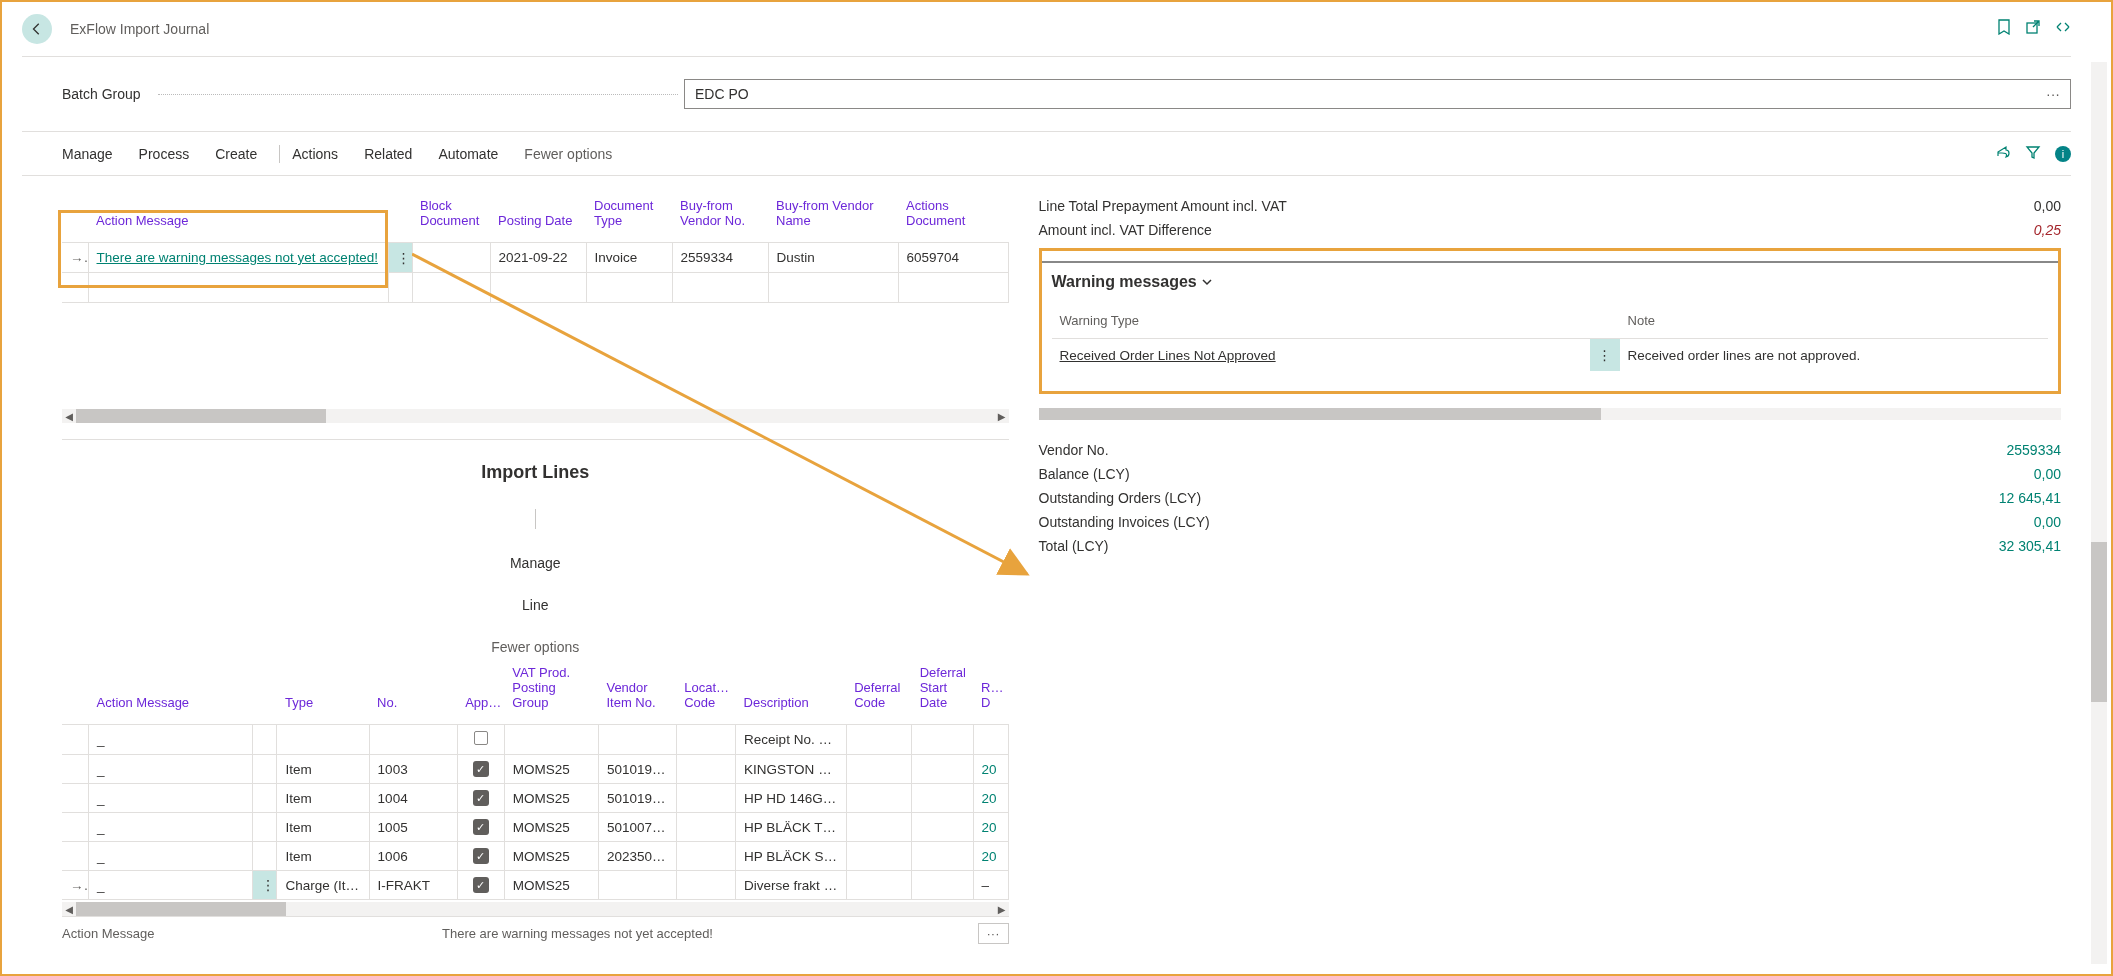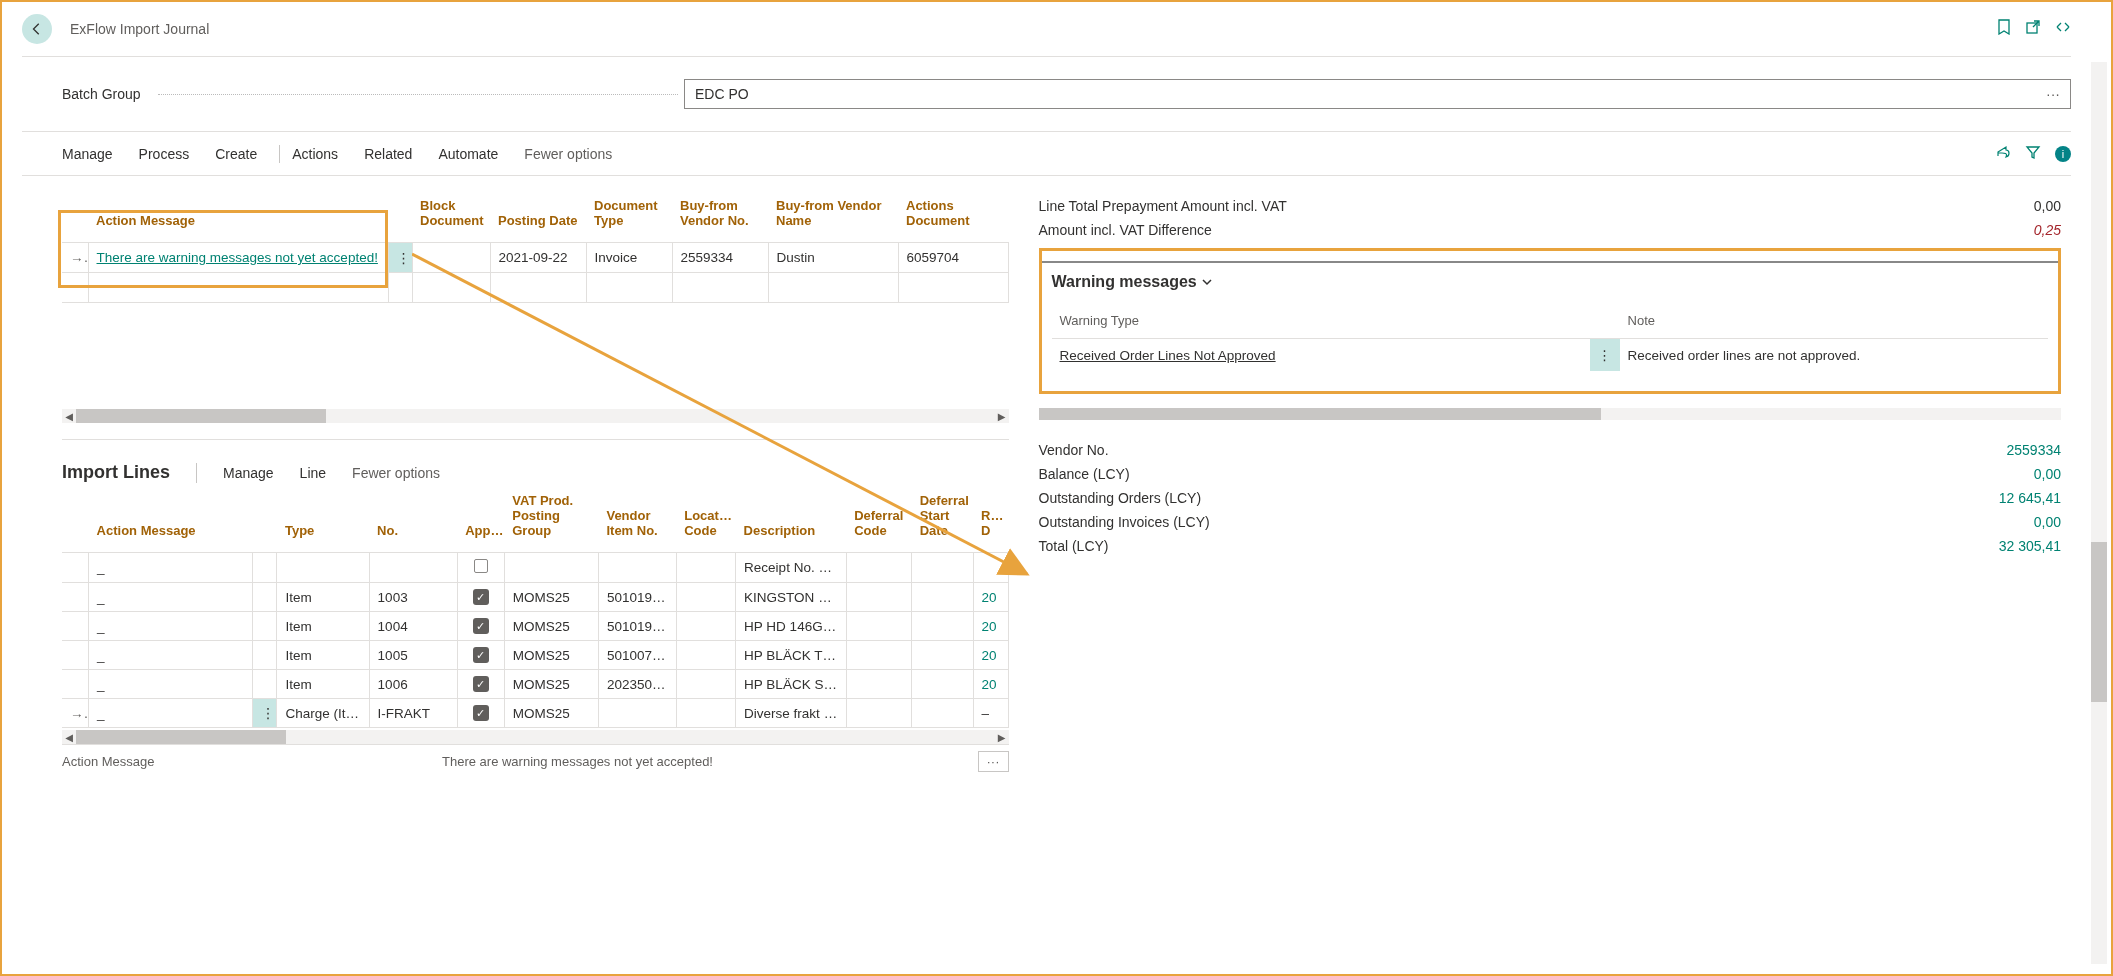--- a/index.html
+++ b/index.html
@@ -75,21 +75,21 @@
     z-index:5;
   }
   .hl-box.one { left:-4px; top:16px; width:330px; height:78px; }
   
   table.grid {
     border-collapse: collapse;
     width:100%;
     table-layout: fixed;
   }
   .grid th {
-    text-align:left; font-weight:700; color:#a16207;
+    text-align:left; font-weight:400; color:#6d28d9;
     padding: 4px 8px 14px 8px;
     vertical-align: bottom;
     font-size:13px;
     white-space: normal;
   }
   .grid td {
     border:1px solid #e1dfdd;
     padding: 6px 8px;
     font-size:13.5px;
     white-space:nowrap; overflow:hidden; text-overflow:ellipsis;
@@ -103,21 +103,21 @@
     font-size:14px; color:#323130;
   }
   .hscroll {
     height:14px; background:#f3f2f1; margin-top:6px; position:relative;
     display:flex; align-items:center;
   }
   .hscroll .thumb { height:14px; background:#c8c6c4; }
   .hscroll .arrow { width:14px; text-align:center; color:#605e5c; font-size:10px; }
 
   .section-divider { border-top:1px solid #e1dfdd; margin:16px 0; }
-  .lines-hdr { display:flex; align-items:center; padding:6px 0; gap:26px; }
+  .lines-hdr { display:flex; align-items:center; padding:6px 0; gap:26px;flex-direction:column; }
   .lines-title { font-size:18px; font-weight:600; }
   .lines-hdr .sep2 { width:1px; height:20px; background:#c8c6c4; }
   .lines-hdr .act { cursor:pointer; }
 
   .import-grid th { vertical-align:bottom; }
   .import-grid td { height:28px; }
   .check { display:inline-block; width:16px; height:16px; border-radius:3px; background:#605e5c; color:#fff; font-size:11px; text-align:center; line-height:16px; }
   .empty-check { display:inline-block; width:14px; height:14px; border:1px solid #8a8886; border-radius:2px; }
   .arrow-cell { color:#605e5c; }
 

